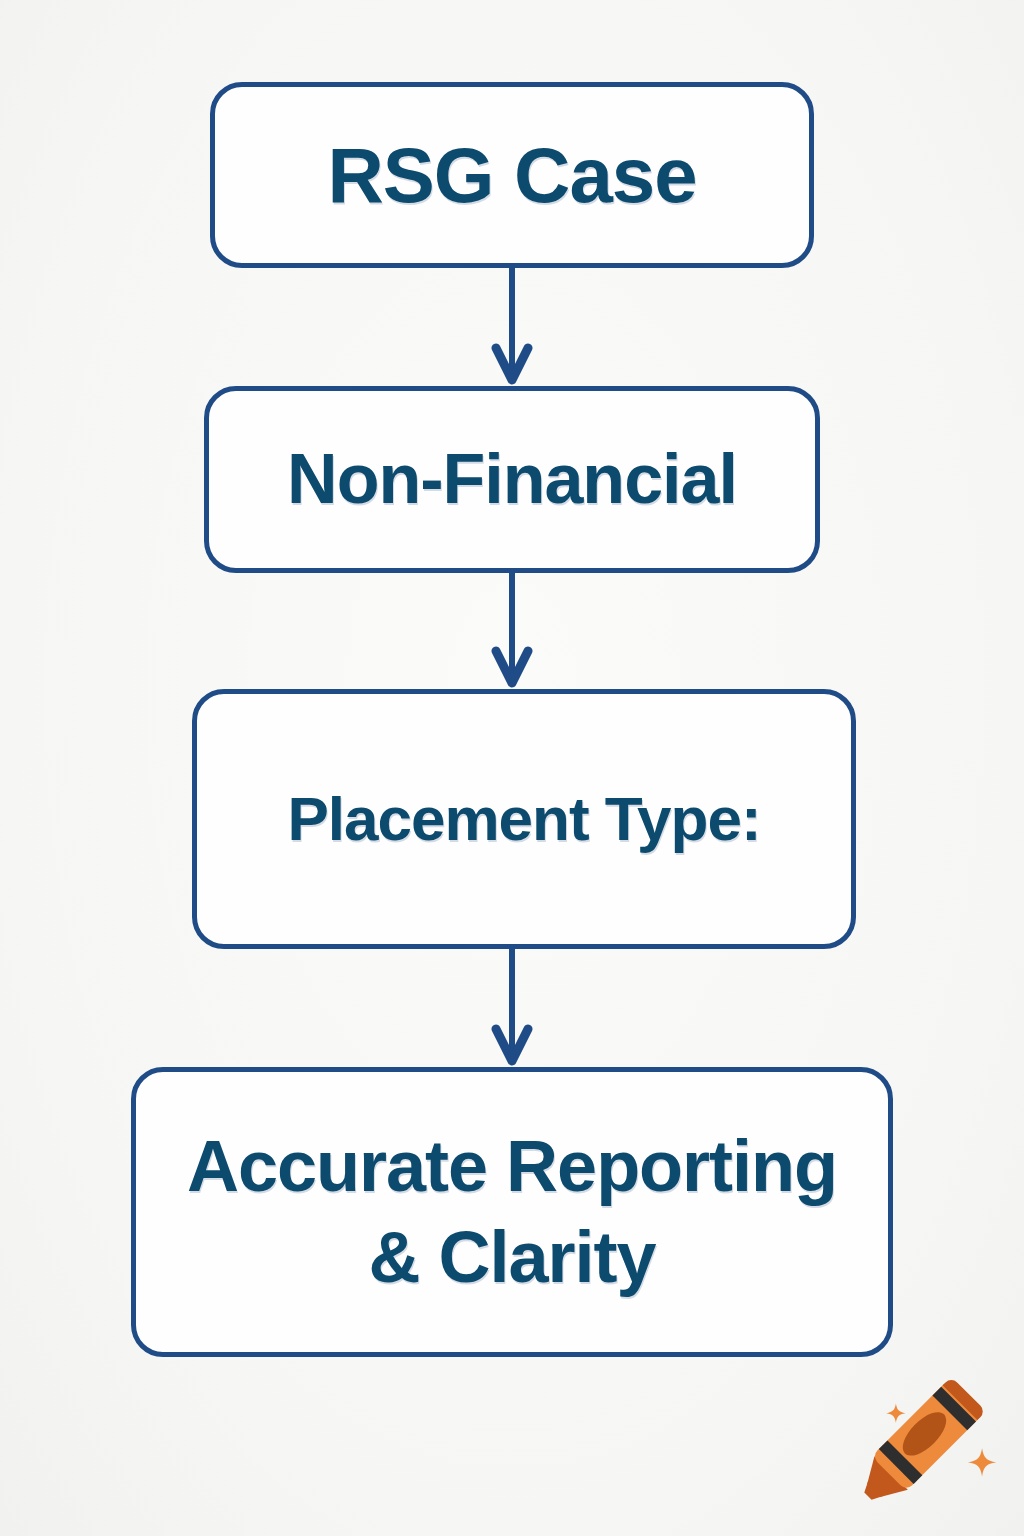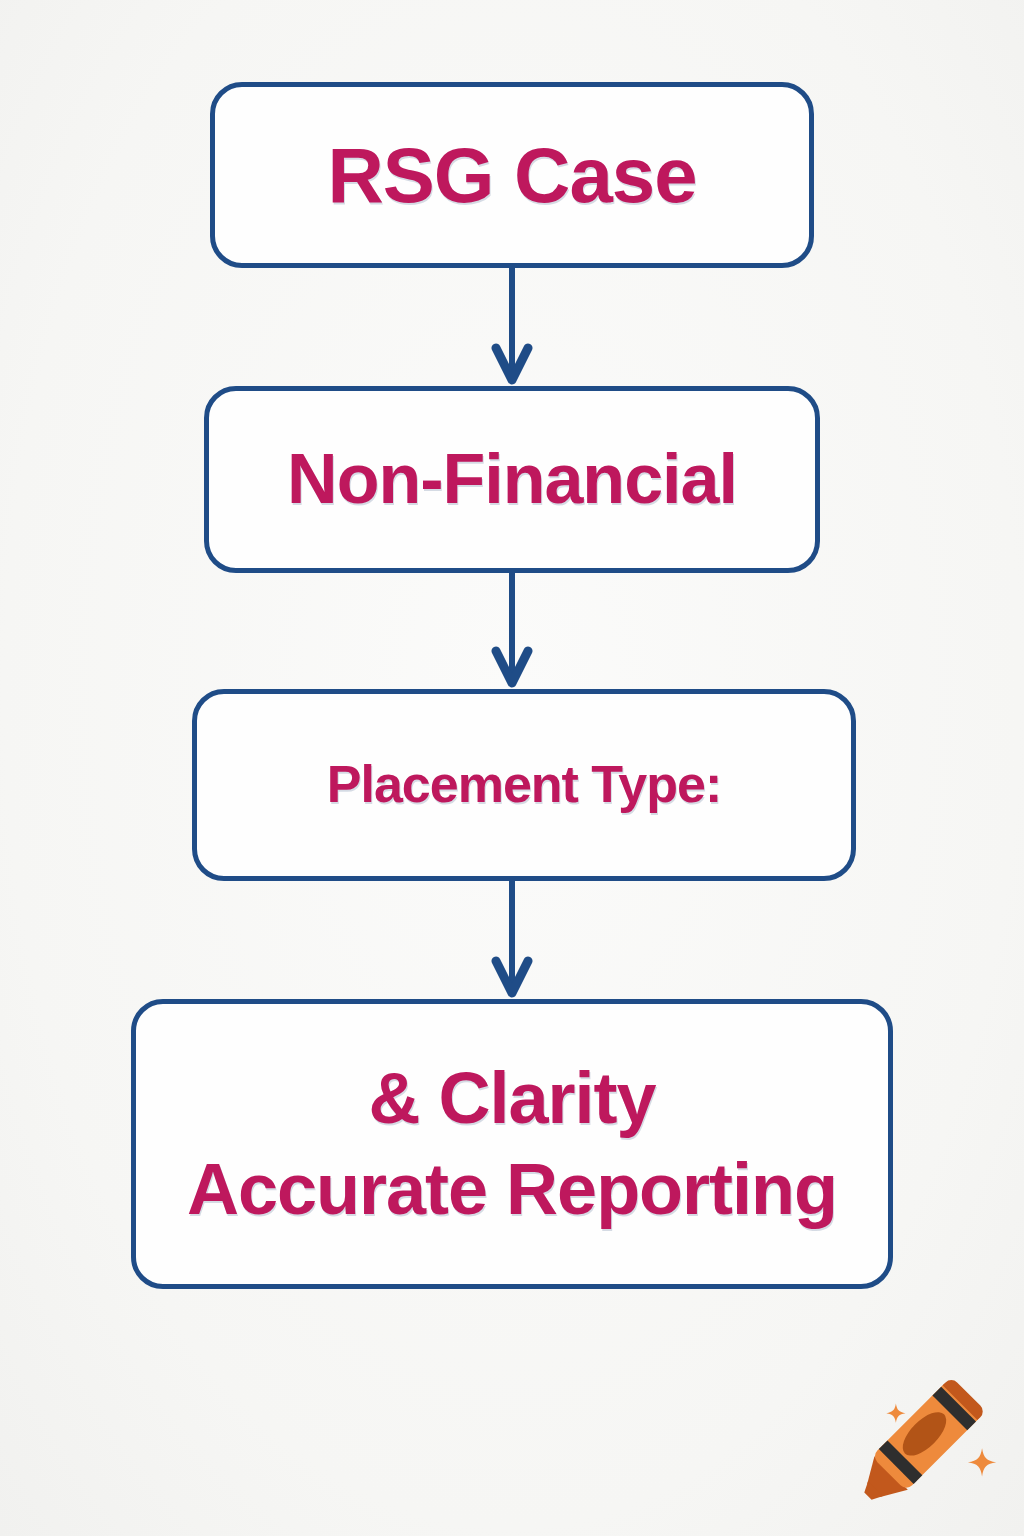--- a/index.html
+++ b/index.html
@@ -24,32 +24,32 @@
   .node {
     box-sizing: border-box;
     background: #fefefe;
     border: 5px solid #1f4c87;
     border-radius: 32px;
     display: flex;
     flex-direction: column;
     align-items: center;
     justify-content: center;
     text-align: center;
-    color: #be185d;
+    color: #0c4a6e;
     font-weight: bold;
     letter-spacing: -1px;
   }
   .node span {
     display: block;
     line-height: 1.26;
     text-shadow: 1px 2px 0 rgba(30, 60, 110, 0.18);
   }
   .node-1 { width: 604px; height: 186px; font-size: 78px; }
   .node-2 { width: 616px; height: 187px; font-size: 70px; }
-  .node-3 { width: 664px; height: 192px; font-size: 52px; margin-left: 24px; }
+  .node-3 { width: 664px; height: 260px; font-size: 62px; margin-left: 24px; }
   .node-4 { width: 762px; height: 290px; font-size: 72px; }
   .arrow {
     display: block;
     margin: -2px auto;
     flex: none;
   }
   .watermark {
     position: absolute;
     left: 862px;
     top: 1368px;
@@ -83,22 +83,22 @@
   <div class="node node-3">
     <span>Placement Type:</span>
   </div>
 
   <svg class="arrow" width="48" height="122" viewBox="0 0 48 122">
     <line x1="24" y1="0" x2="24" y2="114" stroke="#1f4c87" stroke-width="6" stroke-linecap="round"></line>
     <polyline points="8,82 24,114 40,82" fill="none" stroke="#1f4c87" stroke-width="9" stroke-linecap="round" stroke-linejoin="round"></polyline>
   </svg>
 
   <div class="node node-4">
+    <span>Accurate Reporting</span>
     <span>&amp; Clarity</span>
-    <span>Accurate Reporting</span>
   </div>
 
 </div>
 
 <svg class="watermark" viewBox="0 0 150 156">
 
   <g transform="rotate(-45 62 72)">
 
     <polygon points="-8,60 16,46 16,92 -8,78" fill="#c2581c"></polygon>
     <polygon points="-16,64 -6,59 -6,79 -16,74" fill="#c2581c"></polygon>

